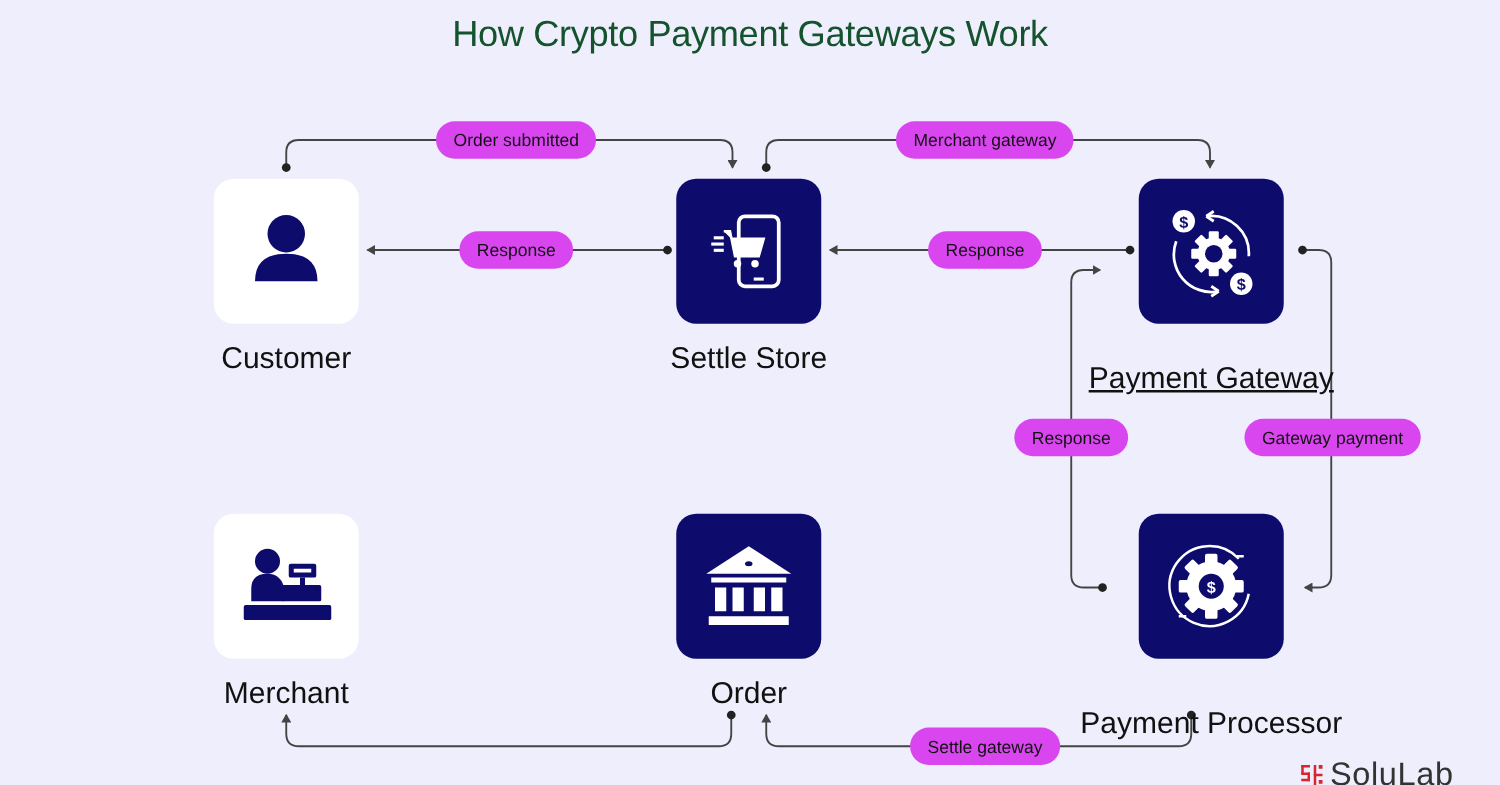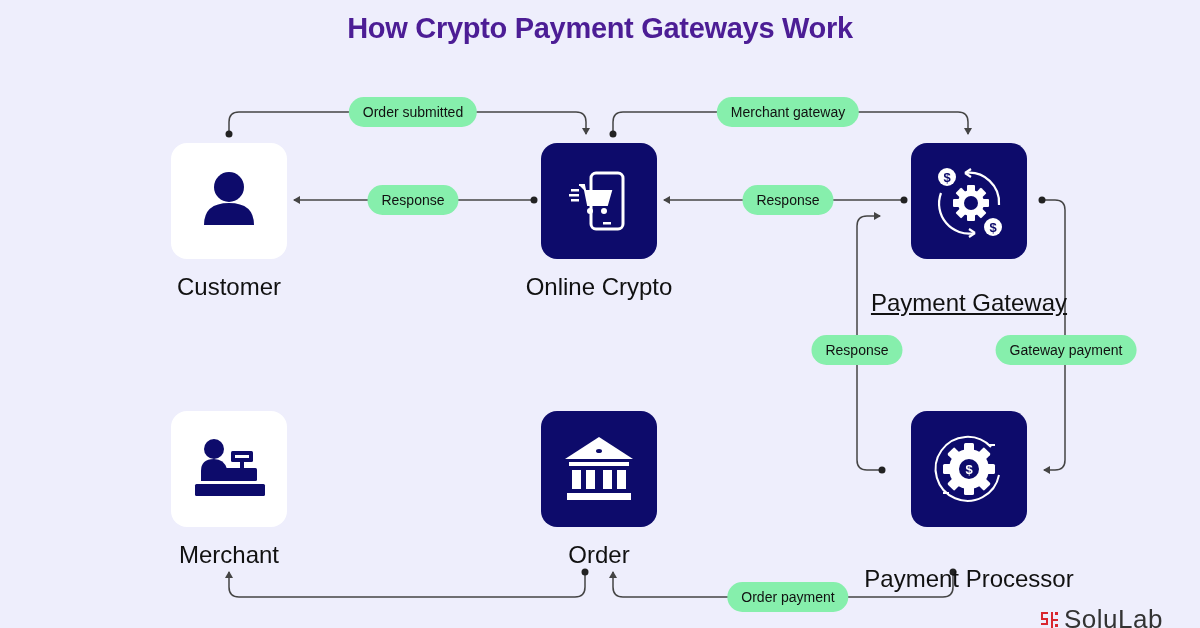--- a/index.html
+++ b/index.html
@@ -1,23 +1,23 @@
 <!DOCTYPE html>
 <html><head>
 <meta charset="utf-8">
 <style>
   html, body { margin:0; padding:0; }
   body { width:1200px; height:628px; background:#eeeefc; font-family:"Liberation Sans", sans-serif; position:relative; overflow:hidden; }
-  .title { position:absolute; top:12px; left:0; width:1200px; text-align:center; font-size:29px; font-weight:bold; color:#4c1d95; letter-spacing:-0.3px; }
+  .title { position:absolute; top:12px; left:0; width:1200px; text-align:center; font-size:29px; font-weight:normal; color:#14532d; letter-spacing:-0.3px; }
   .node { position:absolute; width:116px; height:116px; border-radius:16px; display:flex; align-items:center; justify-content:center; }
   .node.light { background:#ffffff; }
   .node.dark { background:#0d0b6b; }
   .node svg { width:84px; height:84px; }
   .label { position:absolute; width:240px; text-align:center; font-size:24px; color:#111; }
-  .pill { position:absolute; height:30px; border-radius:15px; background:#86efac; font-size:14px; color:#111; display:flex; align-items:center; justify-content:center; padding:0 14px; white-space:nowrap; transform:translate(-50%,-50%); }
+  .pill { position:absolute; height:30px; border-radius:15px; background:#d946ef; font-size:14px; color:#111; display:flex; align-items:center; justify-content:center; padding:0 14px; white-space:nowrap; transform:translate(-50%,-50%); }
   svg.wires { position:absolute; left:0; top:0; }
   .logo { position:absolute; left:1040px; top:604px; display:flex; align-items:center; gap:4px; }
   .logo-mark { width:20px; height:20px; }
   .logo-text { font-size:26px; color:#333; letter-spacing:0.5px; }
 </style>
 </head>
 <body>
 
 <div class="title">How Crypto Payment Gateways Work</div>
 
@@ -56,21 +56,21 @@
     <circle cx="585" cy="572" r="3.5"></circle>
   </g>
 </svg>
 
 <div class="pill" style="left:413px;top:112px;">Order submitted</div>
 <div class="pill" style="left:788px;top:112px;">Merchant gateway</div>
 <div class="pill" style="left:413px;top:200px;">Response</div>
 <div class="pill" style="left:788px;top:200px;">Response</div>
 <div class="pill" style="left:857px;top:350px;">Response</div>
 <div class="pill" style="left:1066px;top:350px;">Gateway payment</div>
-<div class="pill" style="left:788px;top:597px;">Order payment</div>
+<div class="pill" style="left:788px;top:597px;">Settle gateway</div>
 
 <div class="node light" style="left:171px;top:143px;">
   <svg viewBox="0 0 84 84">
     <circle cx="42" cy="28" r="15" fill="#0d0b6b"></circle>
     <path d="M17,66 Q17,44 42,44 Q67,44 67,66 Z" fill="#0d0b6b"></path>
   </svg>
 </div>
 <div class="label" style="left:109px;top:273px;">Customer</div>
 
 <div class="node dark" style="left:541px;top:143px;">
@@ -78,21 +78,21 @@
     <rect x="34" y="14" width="32" height="56" rx="5" fill="none" stroke="#fff" stroke-width="3"></rect>
     <rect x="46" y="63" width="8" height="2.5" fill="#fff"></rect>
     <rect x="14" y="30" width="8" height="2.5" fill="#fff"></rect>
     <rect x="12" y="35" width="10" height="2.5" fill="#fff"></rect>
     <rect x="14" y="40" width="8" height="2.5" fill="#fff"></rect>
     <path d="M22,26 L27,26 L31,46 L50,46 L54,32 L28,32" fill="#fff" stroke="#fff" stroke-width="2"></path>
     <circle cx="33" cy="52" r="3" fill="#fff"></circle>
     <circle cx="47" cy="52" r="3" fill="#fff"></circle>
   </svg>
 </div>
-<div class="label" style="left:479px;top:273px;">Online Crypto</div>
+<div class="label" style="left:479px;top:273px;">Settle Store</div>
 
 <div class="node dark" style="left:911px;top:143px;">
   <svg viewBox="0 0 84 84">
     <g fill="#fff">
       <g transform="translate(44,44)">
         <rect x="-4" y="-18" width="8" height="36" rx="1"></rect>
         <rect x="-4" y="-18" width="8" height="36" rx="1" transform="rotate(45)"></rect>
         <rect x="-4" y="-18" width="8" height="36" rx="1" transform="rotate(90)"></rect>
         <rect x="-4" y="-18" width="8" height="36" rx="1" transform="rotate(135)"></rect>
         <circle r="13"></circle>

